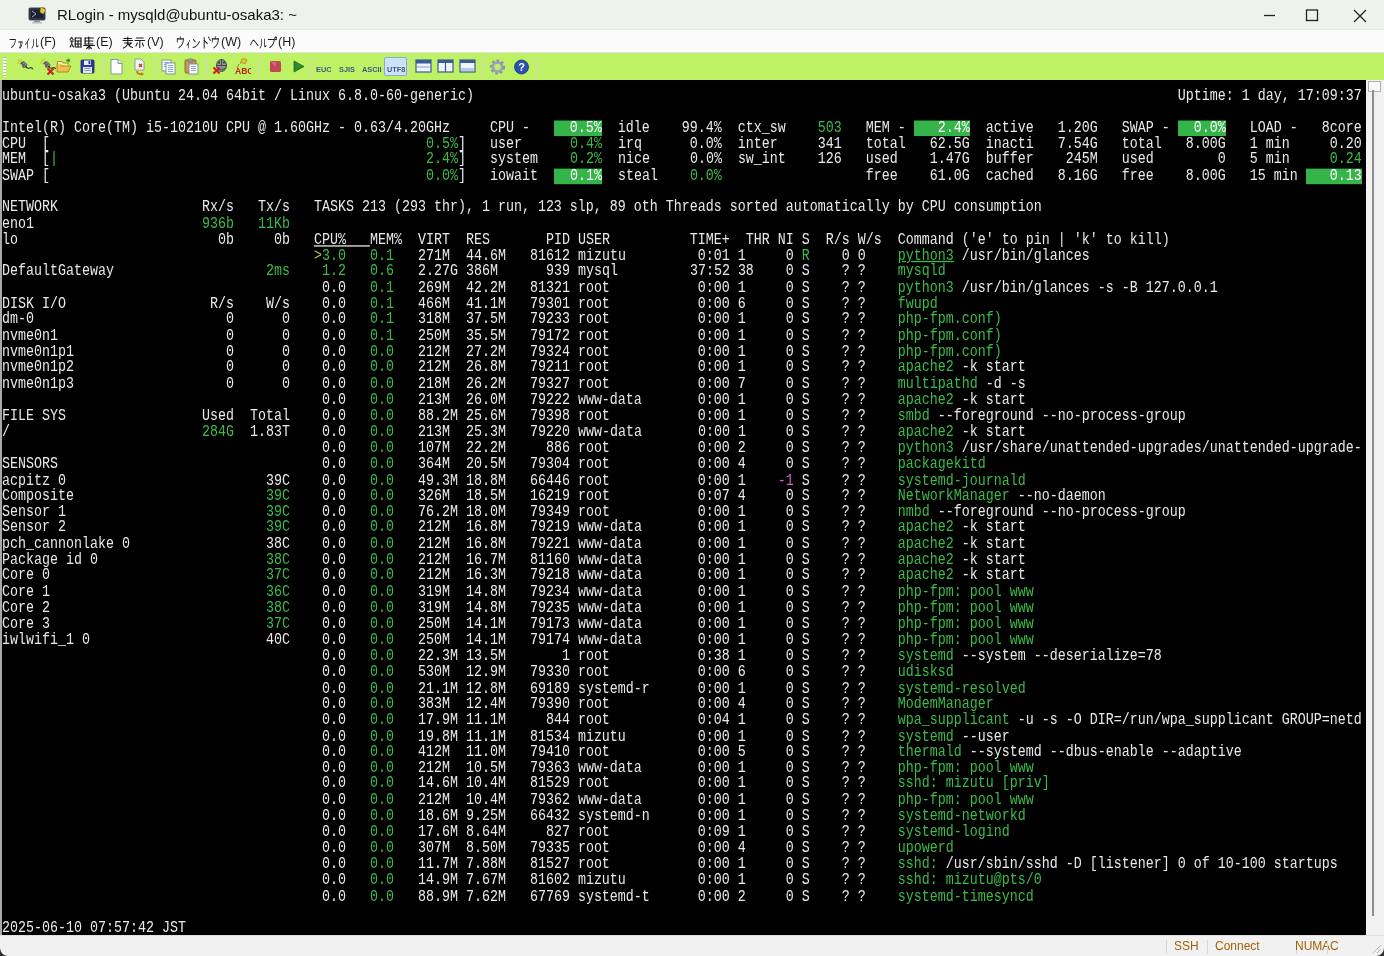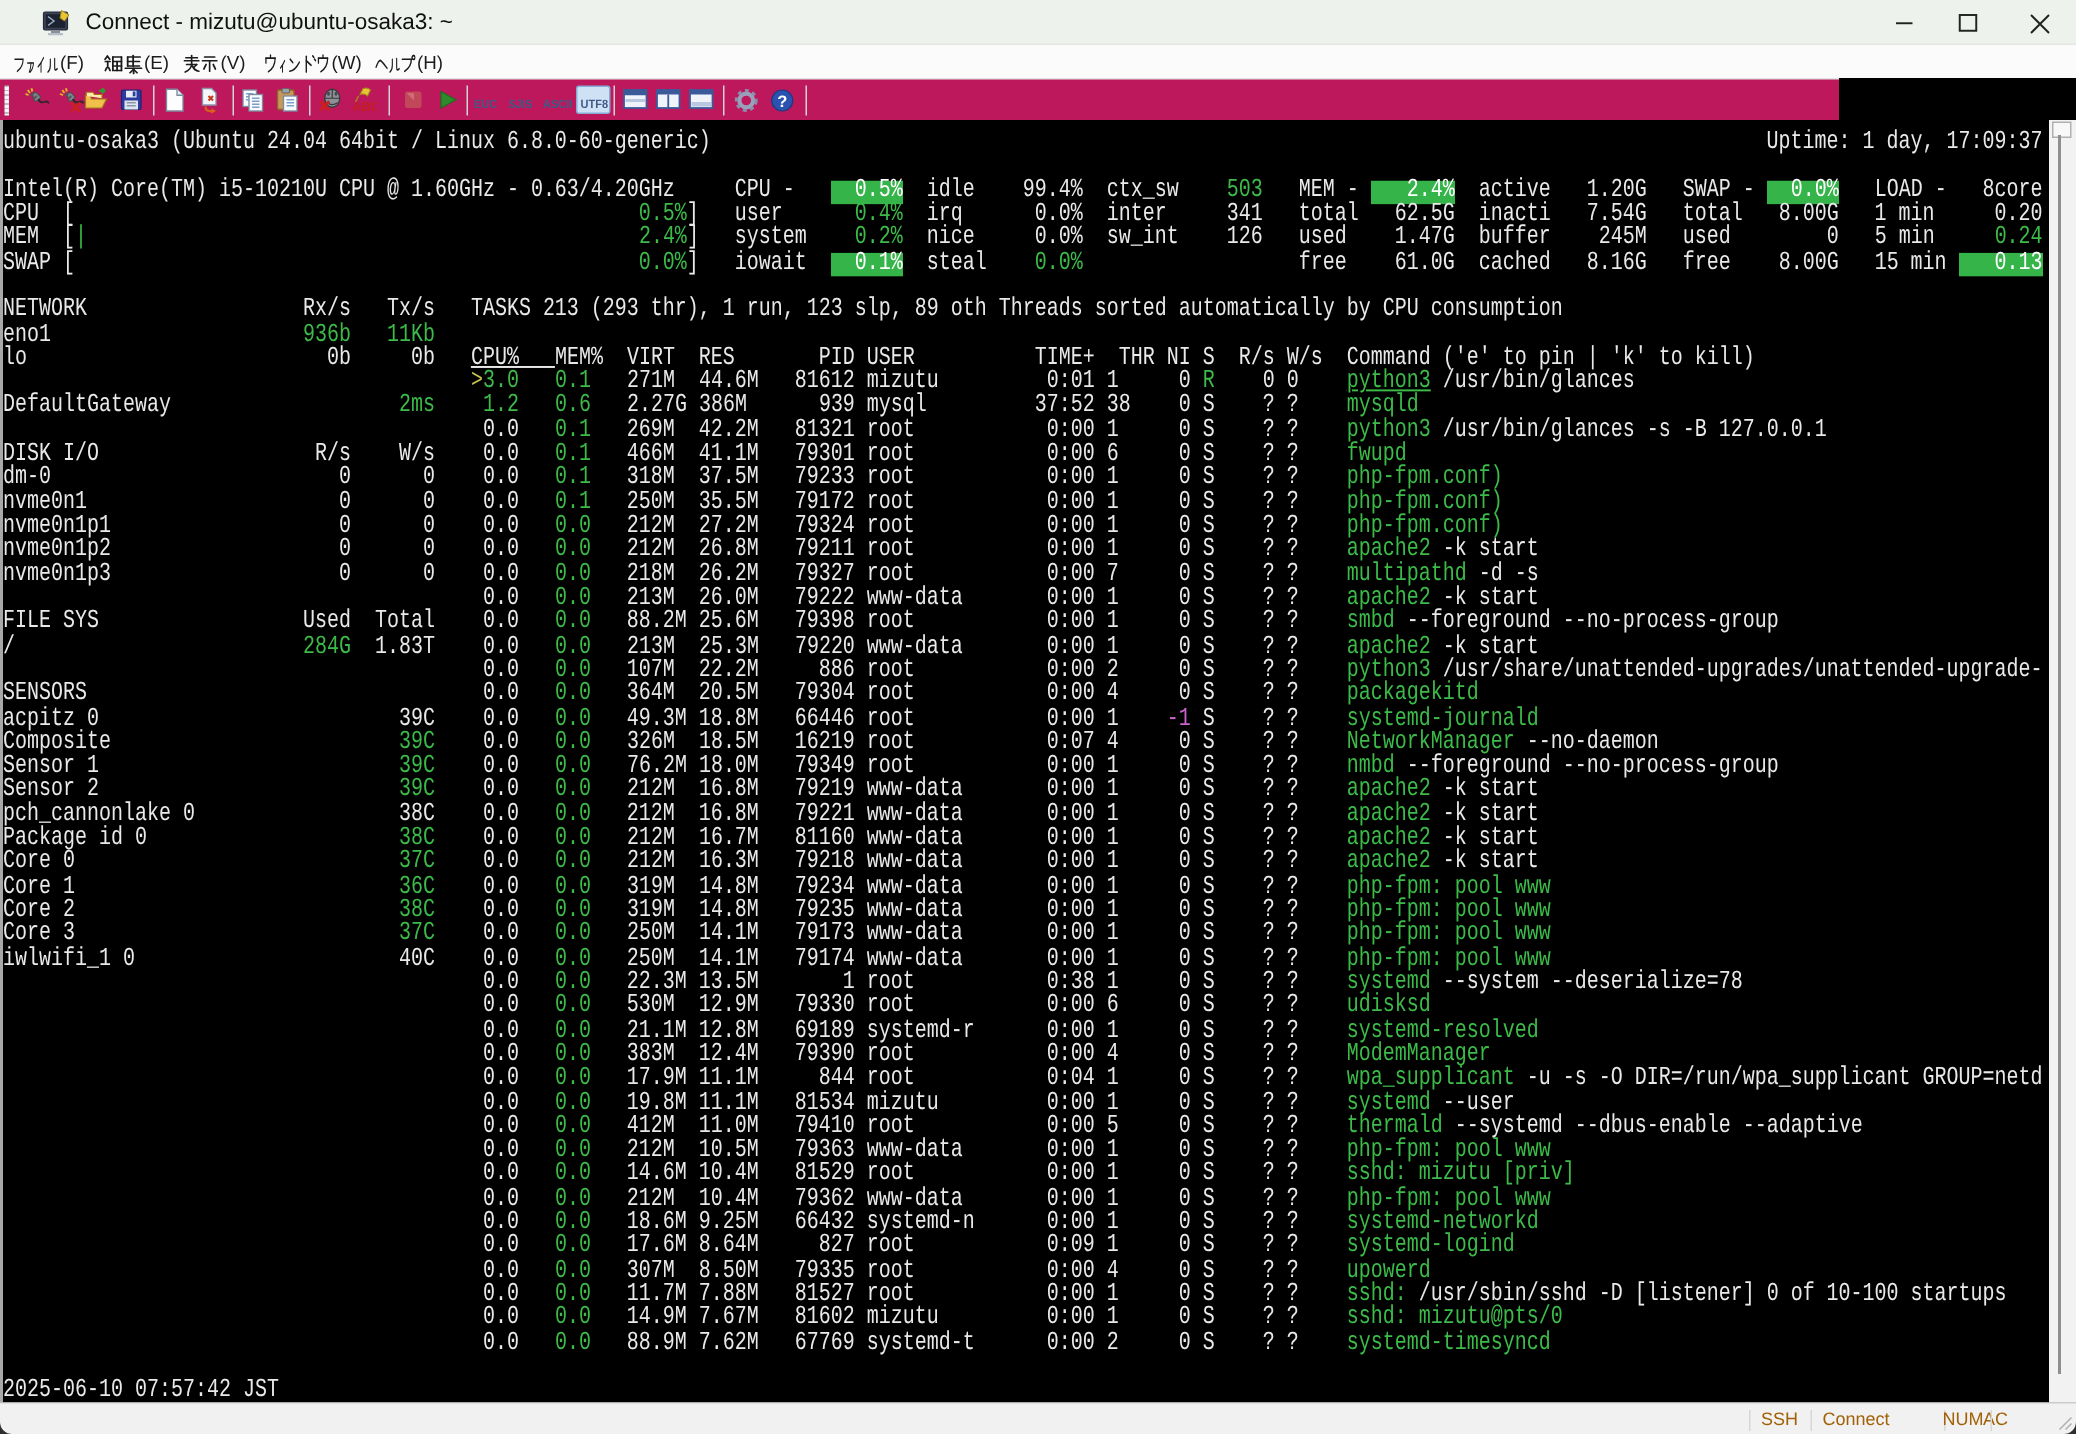--- a/index.html
+++ b/index.html
@@ -6,21 +6,21 @@
 #win{position:absolute;left:0;top:0;width:1384px;height:956px;background:#000;
   border-radius:0 0 8px 8px;overflow:hidden}
 #titlebar{position:absolute;left:0;top:0;width:1384px;height:30px;background:#edf3ec;
   border-bottom:1px solid #e2e8e0}
 #tbicon{position:absolute;left:28px;top:6px}
 #tbtext{position:absolute;left:57px;top:6px;font-size:15px;color:#111}
 #winbtns{position:absolute;right:0;top:0}
 #menubar{position:absolute;left:0;top:30px;width:1384px;height:22px;background:#fbfbfb}
 .mi{position:absolute;top:4px;height:16px;display:flex;align-items:center}
 .ms{font-size:12.5px;color:#1b1b1b;margin-left:1px}
-#toolbar{position:absolute;left:0;top:52px;width:1226px;height:28px;background:#be185d;
+#toolbar{position:absolute;left:0;top:52px;width:1384px;height:28px;background:#bef264;
   border-top:1px solid #e3e3e3}
 .ti{position:absolute}
 .tsep{position:absolute;top:4px;width:1px;height:20px;background:#d4d4d4}
 #grip{position:absolute;left:3px;top:4px;width:3px;height:20px;
   background:repeating-linear-gradient(#bbb 0 1px,#f6f6f6 1px 3px)}
 #utf8box{position:absolute;left:384px;top:4px;width:23px;height:19px;background:#cfe2f5;
   border:1px solid #84aed8;border-radius:2px}
 #term{position:absolute;left:0;top:80px;width:1366px;height:855px;background:#000;
   border-left:2px solid #a8a8a8;overflow:hidden}
 #term pre{position:absolute;left:0px;top:8px;font-family:"Liberation Mono",monospace;
@@ -44,21 +44,21 @@
 <div id="win">
   <div id="titlebar">
     <svg id="tbicon" width="20" height="19" viewBox="0 0 20 19">
       <rect x="1" y="2" width="16" height="12" rx="1" fill="#3c4254" stroke="#23283a" stroke-width="0.8"></rect>
       <rect x="2.5" y="3.5" width="13" height="9" fill="#1d2230"></rect>
       <path d="M4,5 l4,3 -4,3" stroke="#9ab0c8" stroke-width="1" fill="none"></path>
       <path d="M13,1 l5,3 -3,4 -3,-2 z" fill="#e8c532" stroke="#a08418" stroke-width="0.6"></path>
       <rect x="6" y="14" width="6" height="2" fill="#8a909a"></rect>
       <rect x="4" y="16" width="10" height="1.5" fill="#b8bcc4"></rect>
     </svg>
-    <div id="tbtext">Connect - mizutu@ubuntu-osaka3: ~</div>
+    <div id="tbtext">RLogin - mysqld@ubuntu-osaka3: ~</div>
     <svg id="winbtns" width="134" height="30" viewBox="0 0 134 30">
       <path d="M14,15.5 H25" stroke="#222" stroke-width="1.3"></path>
       <rect x="56.5" y="10" width="11" height="10.5" fill="none" stroke="#222" stroke-width="1.3"></rect>
       <path d="M104,10 L116,22 M116,10 L104,22" stroke="#222" stroke-width="1.3"></path>
     </svg>
   </div>
   <div id="menubar">
       <div class="mi" style="left:9px">
         <svg width="8" height="14" viewBox="0 0 12.5 14" preserveAspectRatio="none" style="position:relative;top:1px" fill="none" stroke="#1b1b1b" stroke-width="1.15" stroke-linecap="round">
           <path d="M1.5,3.5 H10 Q10,8.5 4,11.5"></path>

